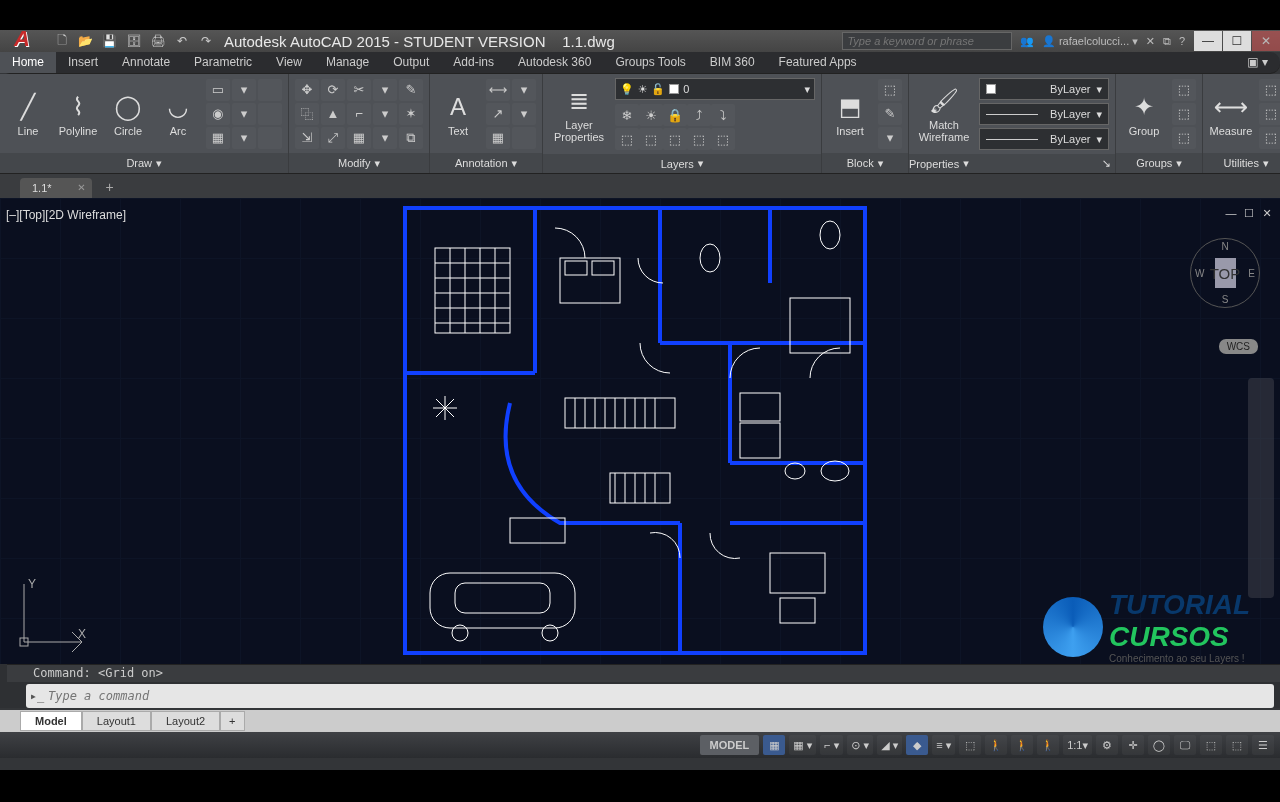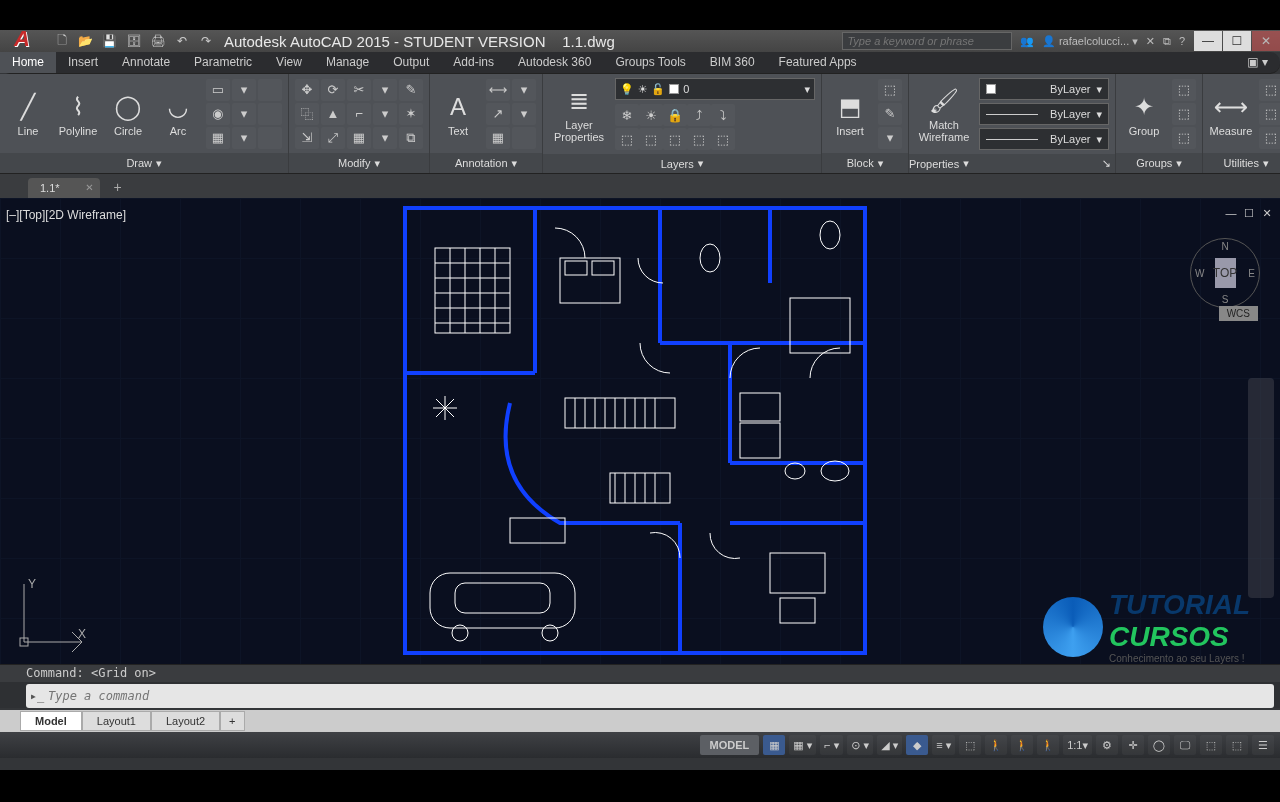--- a/index.html
+++ b/index.html
@@ -32,47 +32,47 @@
 .big-btn { display:flex; flex-direction:column; align-items:center; justify-content:center; color:#ddd; font-size:11px; width:44px; cursor:pointer; gap:2px; }
 .big-btn .ico { width:32px; height:32px; display:flex; align-items:center; justify-content:center; font-size:24px; color:#ddd; }
 .small-grid { display:grid; grid-template-columns:repeat(3,24px); grid-auto-rows:22px; gap:2px; }
 .sm { width:24px; height:22px; background:rgba(255,255,255,0.03); display:flex; align-items:center; justify-content:center; color:#ccc; font-size:13px; cursor:pointer; border-radius:2px; }
 .lay-combo { width:200px; height:22px; background:#2d2f32; border:1px solid #666; color:#ddd; font-size:11px; display:flex; align-items:center; padding:0 4px; gap:4px; }
 .prop-combo { width:130px; height:22px; background:#2d2f32; border:1px solid #666; color:#ddd; font-size:11px; display:flex; align-items:center; padding:0 6px; justify-content:flex-end; gap:6px; }
 .lay-buttons { display:grid; grid-template-columns:repeat(5,22px); grid-auto-rows:22px; gap:2px; }
 
 
 .file-tabs { height:24px; background:#3a3c3f; display:flex; align-items:end; padding-left:20px; gap:2px; }
-.file-tab { background:#555; color:#ddd; font-size:11px; padding:4px 40px 4px 12px; border-radius:4px 4px 0 0; position:relative; cursor:pointer;margin-left:8px; }
+.file-tab { background:#555; color:#ddd; font-size:11px; padding:4px 40px 4px 12px; border-radius:4px 4px 0 0; position:relative; cursor:pointer; }
 .file-tab .x { position:absolute; right:6px; top:4px; color:#999; font-size:10px; }
 .add-tab { width:20px; height:16px; color:#aaa; display:flex; align-items:center; justify-content:center; cursor:pointer; font-size:14px; margin-left:6px; margin-bottom:3px; }
 
 
 .canvas-wrap { position:relative; background:#0a0f1f; height:466px; overflow:hidden; }
 .view-label { position:absolute; top:10px; left:6px; color:#ddd; font-size:12px; }
 .view-controls-tr { position:absolute; top:8px; right:6px; display:flex; gap:4px; }
 .vc { width:14px; height:14px; color:#ccc; font-size:11px; cursor:pointer; display:flex; align-items:center; justify-content:center; }
 .grid-bg { position:absolute; inset:0; background-image:linear-gradient(#0d1426 1px, transparent 1px), linear-gradient(90deg, #0d1426 1px, transparent 1px); background-size:60px 60px; }
 .floorplan { position:absolute; left:400px; top:5px; width:470px; height:455px; }
 .ucs { position:absolute; left:12px; bottom:10px; color:#aaa; font-size:11px; }
 .viewcube { position:absolute; right:20px; top:40px; width:70px; height:70px; border:1px solid #555; border-radius:50%; display:flex; align-items:center; justify-content:center; color:#888; font-size:10px; }
-.viewcube .cube { width:21px; height:30px; background:#99a; color:#333; display:flex; align-items:center; justify-content:center; font-size:12px; }
+.viewcube .cube { width:21px; height:30px; background:#99a; color:#333; display:flex; align-items:center; justify-content:center; font-size:15px; }
 .viewcube .n { position:absolute; top:2px; }
 .viewcube .s { position:absolute; bottom:2px; }
 .viewcube .e { position:absolute; right:4px; }
 .viewcube .w { position:absolute; left:4px; }
-.wcs-badge { position:absolute; right:22px; top:108px; background:#888; color:#222; font-size:10px; padding:2px 8px; border-radius:0; }
+.wcs-badge { position:absolute; right:22px; top:141px; background:#888; color:#222; font-size:10px; padding:2px 8px; border-radius:7px; }
 .navbar { position:absolute; right:6px; top:180px; width:26px; height:220px; background:rgba(80,80,90,0.4); border-radius:4px; }
 .watermark { position:absolute; right:30px; bottom:0px; color:#08386b; font-weight:bold; font-size:28px; font-style:italic; display:flex; align-items:center; gap:6px; }
 .watermark .swirl { width:60px; height:60px; border-radius:50%; background: conic-gradient(#0a5cb8, #3ea0f0, #0a5cb8); }
 .watermark .txt small { display:block; font-size:10px; color:#555; font-style:normal; font-weight:normal; }
 
 
 .cmd-area { background:#2e3033; }
-.cmd-hist { height:18px; color:#ccc; font-size:12px; font-family:Consolas, monospace; padding:1px 26px; background:#3a3c3f; border-top:1px solid #222; }
+.cmd-hist { height:18px; color:#ccc; font-size:12px; font-family:Consolas, monospace; padding:1px 26px; background:#3a3c3f; border-top:1px solid #222;margin-left:7px; }
 .cmd-line { height:24px; display:flex; align-items:center; background:#e6e6e6; margin:2px 6px 2px 26px; border-radius:3px; }
 .cmd-prompt { width:22px; text-align:center; color:#555; font-family:Consolas, monospace; font-size:12px; }
 .cmd-input { flex:1; border:none; background:transparent; font-family:Consolas, monospace; font-size:12px; font-style:italic; color:#a21caf; outline:none; }
 
 
 .layout-tabs { height:22px; background:#ccc; display:flex; align-items:center; padding-left:20px; gap:0; }
 .layout-tab { padding:3px 14px; font-size:11px; color:#333; background:#ddd; border:1px solid #aaa; cursor:pointer; }
 .layout-tab.active { background:#fff; font-weight:bold; }
 
 

